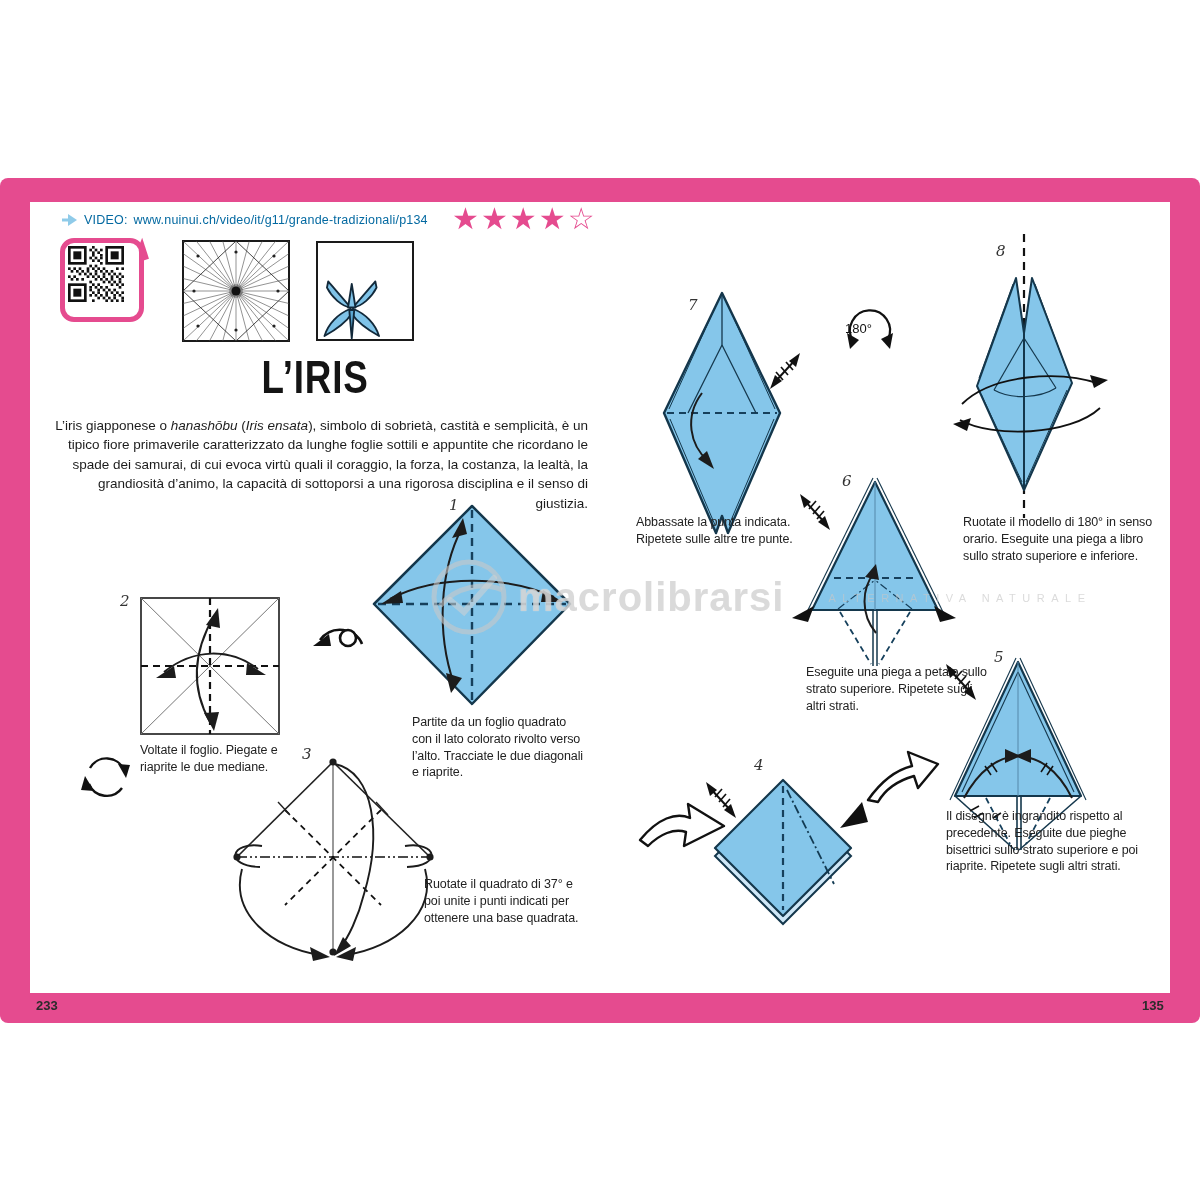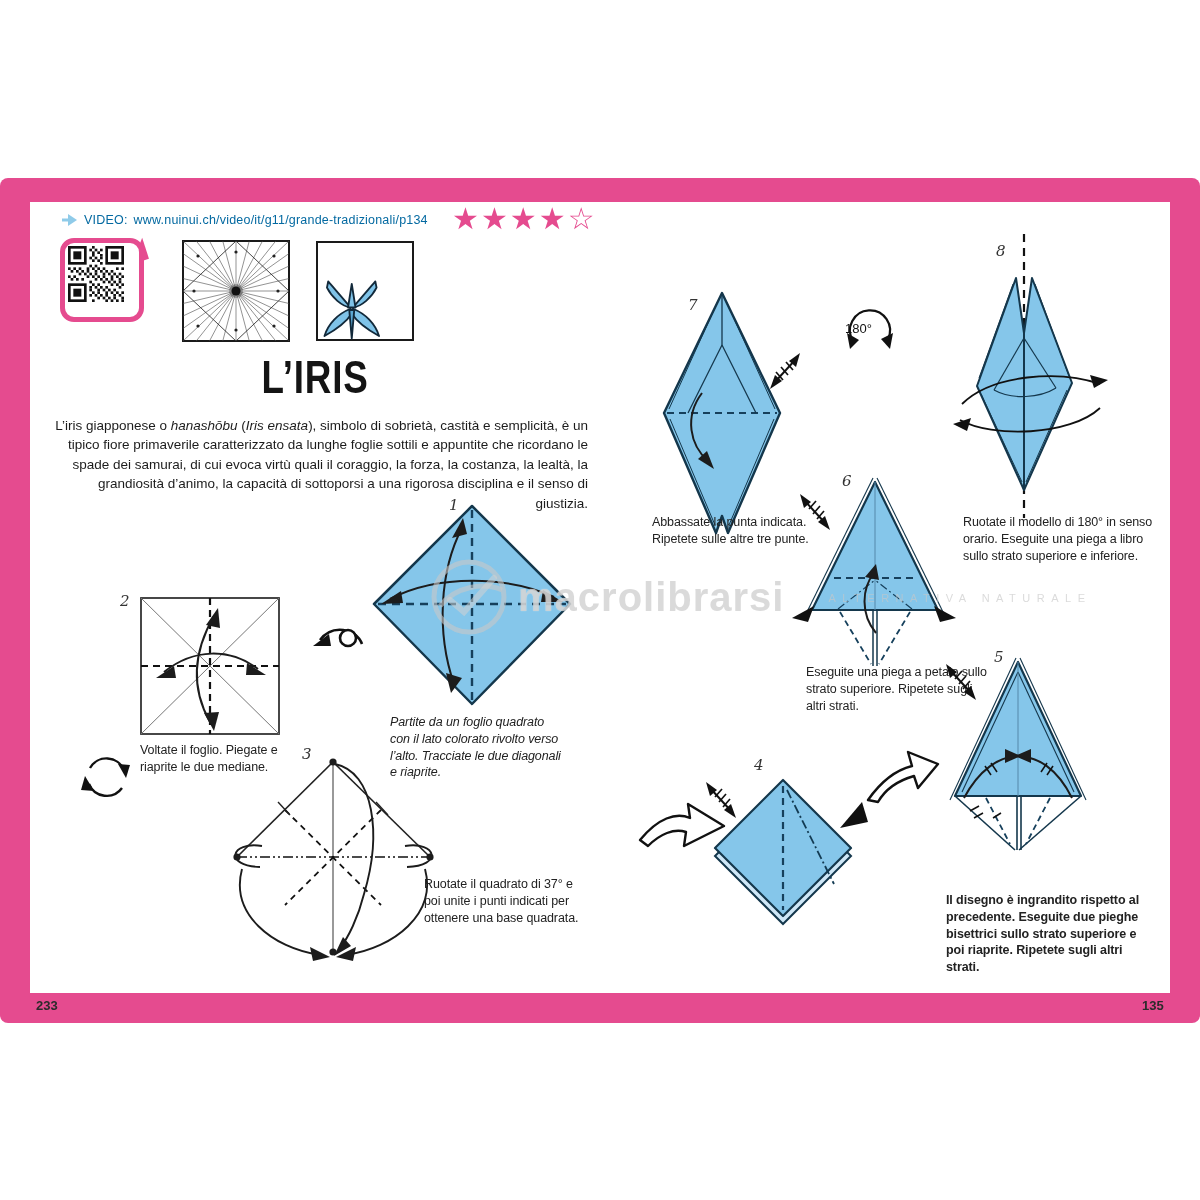--- a/index.html
+++ b/index.html
@@ -250,21 +250,21 @@
       <path d="M86,184 C68,132 72,70 94,28"></path>
       <path d="M22,99 C70,74 140,76 186,97"></path>
     </g>
     <g fill="#1c1c1c">
       <polygon points="95,18 84,38 99,34"></polygon>
         <polygon points="83,193 78,173 94,178"></polygon>
       <polygon points="13,104 33,91 35,103"></polygon>
         <polygon points="195,102 175,90 173,102"></polygon>
     </g>
   </svg>
-  <div class="abs cap" style="left:390px;top:714px;width:175px;font-style:italic;">Partite da un foglio quadrato con il lato colorato rivolto verso l’alto. Tracciate le due diagonali e riaprite.</div>
+  <div class="abs cap" style="left:412px;top:714px;width:175px;">Partite da un foglio quadrato con il lato colorato rivolto verso l’alto. Tracciate le due diagonali e riaprite.</div>
 
   <svg class="abs" style="left:310px;top:616px;" width="58" height="46" viewBox="0 0 58 46">
     <path d="M52,28 C46,12 22,8 10,24" stroke="#111" stroke-width="2.6" fill="none"></path>
     <circle cx="38" cy="22" r="8" stroke="#111" stroke-width="2.6" fill="#fff"></circle>
     <polygon points="3,30 19,18 21,30" fill="#111"></polygon>
   </svg>
 
   <span class="abs stepnum" style="left:120px;top:592px;">2</span>
   <svg class="abs" style="left:134px;top:590px;" width="152" height="152" viewBox="0 0 152 152">
     <rect x="7" y="8" width="138" height="136" fill="#fff" stroke="#333" stroke-width="1.8"></rect>
@@ -352,21 +352,21 @@
       <line x1="146" y1="76" x2="124" y2="100" stroke="#111" stroke-width="2"></line>
       <polygon points="120,106 132,98 125,92" fill="#111"></polygon>
       <polygon points="150,70 139,78 146,84" fill="#111"></polygon>
       <g stroke="#111" stroke-width="1.6">
         <line x1="136" y1="79" x2="143" y2="87"></line>
           <line x1="131" y1="84" x2="138" y2="92"></line>
           <line x1="126" y1="89" x2="133" y2="97"></line>
       </g>
     </g>
   </svg>
-  <div class="abs cap" style="left:652px;top:514px;width:185px;">Abbassate la punta indicata. Ripetete sulle altre tre punte.</div>
+  <div class="abs cap" style="left:636px;top:514px;width:185px;">Abbassate la punta indicata. Ripetete sulle altre tre punte.</div>
 
   <svg class="abs" style="left:843px;top:303px;" width="54" height="54" viewBox="0 0 54 54">
     <path d="M10,38 A20,20 0 1 1 45,36" stroke="#111" stroke-width="2.2" fill="none"></path>
     <polygon points="47,46 50,30 38,36" fill="#111"></polygon>
     <polygon points="7,46 4,30 16,37" fill="#111"></polygon>
   </svg>
   <span class="abs" style="left:845px;top:321px;width:50px;text-align:left;font-size:13px;color:#111;">180°</span>
 
   <span class="abs stepnum" style="left:996px;top:242px;">8</span>
   <svg class="abs" style="left:952px;top:228px;" width="160" height="295" viewBox="0 0 160 295">
@@ -470,21 +470,21 @@
       <line x1="12" y1="24" x2="34" y2="48" stroke="#111" stroke-width="2"></line>
       <polygon points="38,54 26,46 33,40" fill="#111"></polygon>
       <polygon points="8,18 19,26 12,32" fill="#111"></polygon>
       <g stroke="#111" stroke-width="1.6">
         <line x1="17" y1="33" x2="24" y2="25"></line>
           <line x1="21" y1="38" x2="28" y2="30"></line>
           <line x1="25" y1="43" x2="32" y2="35"></line>
       </g>
     </g>
   </svg>
-  <div class="abs cap" style="left:946px;top:892px;width:205px;font-weight:bold;">Il disegno è ingrandito rispetto al precedente. Eseguite due pieghe bisettrici sullo strato superiore e poi riaprite. Ripetete sugli altri strati.</div>
+  <div class="abs cap" style="left:946px;top:808px;width:205px;">Il disegno è ingrandito rispetto al precedente. Eseguite due pieghe bisettrici sullo strato superiore e poi riaprite. Ripetete sugli altri strati.</div>
 
   <span class="abs stepnum" style="left:754px;top:756px;">4</span>
   <svg class="abs" style="left:628px;top:738px;" width="312" height="200" viewBox="0 0 312 200">
     <polygon points="155,50 223,118 155,186 87,118" fill="#cfe7f7" stroke="#14374c" stroke-width="2"></polygon>
     <polygon points="155,42 223,110 155,178 87,110" fill="#85c6ea" stroke="#14374c" stroke-width="2.2" stroke-linejoin="round"></polygon>
     <line x1="155" y1="48" x2="155" y2="172" stroke="#16405c" stroke-width="2.2" stroke-dasharray="7,5"></line>
     <line x1="159" y1="52" x2="206" y2="146" stroke="#123a52" stroke-width="1.8" stroke-dasharray="9,3,2,3"></line>
     <polygon points="212,90 234,64 240,84" fill="#111"></polygon>
     <path d="M12,102 C30,80 48,74 62,80 L60,66 L96,88 L56,108 L58,94 C46,90 32,96 20,108 Z" fill="#fff" stroke="#111" stroke-width="2.4" stroke-linejoin="round"></path>
     <path d="M240,62 C254,42 268,32 284,28 L280,14 L310,26 L290,50 L286,38 C272,42 258,50 250,64 Z" fill="#fff" stroke="#111" stroke-width="2.4" stroke-linejoin="round"></path>

